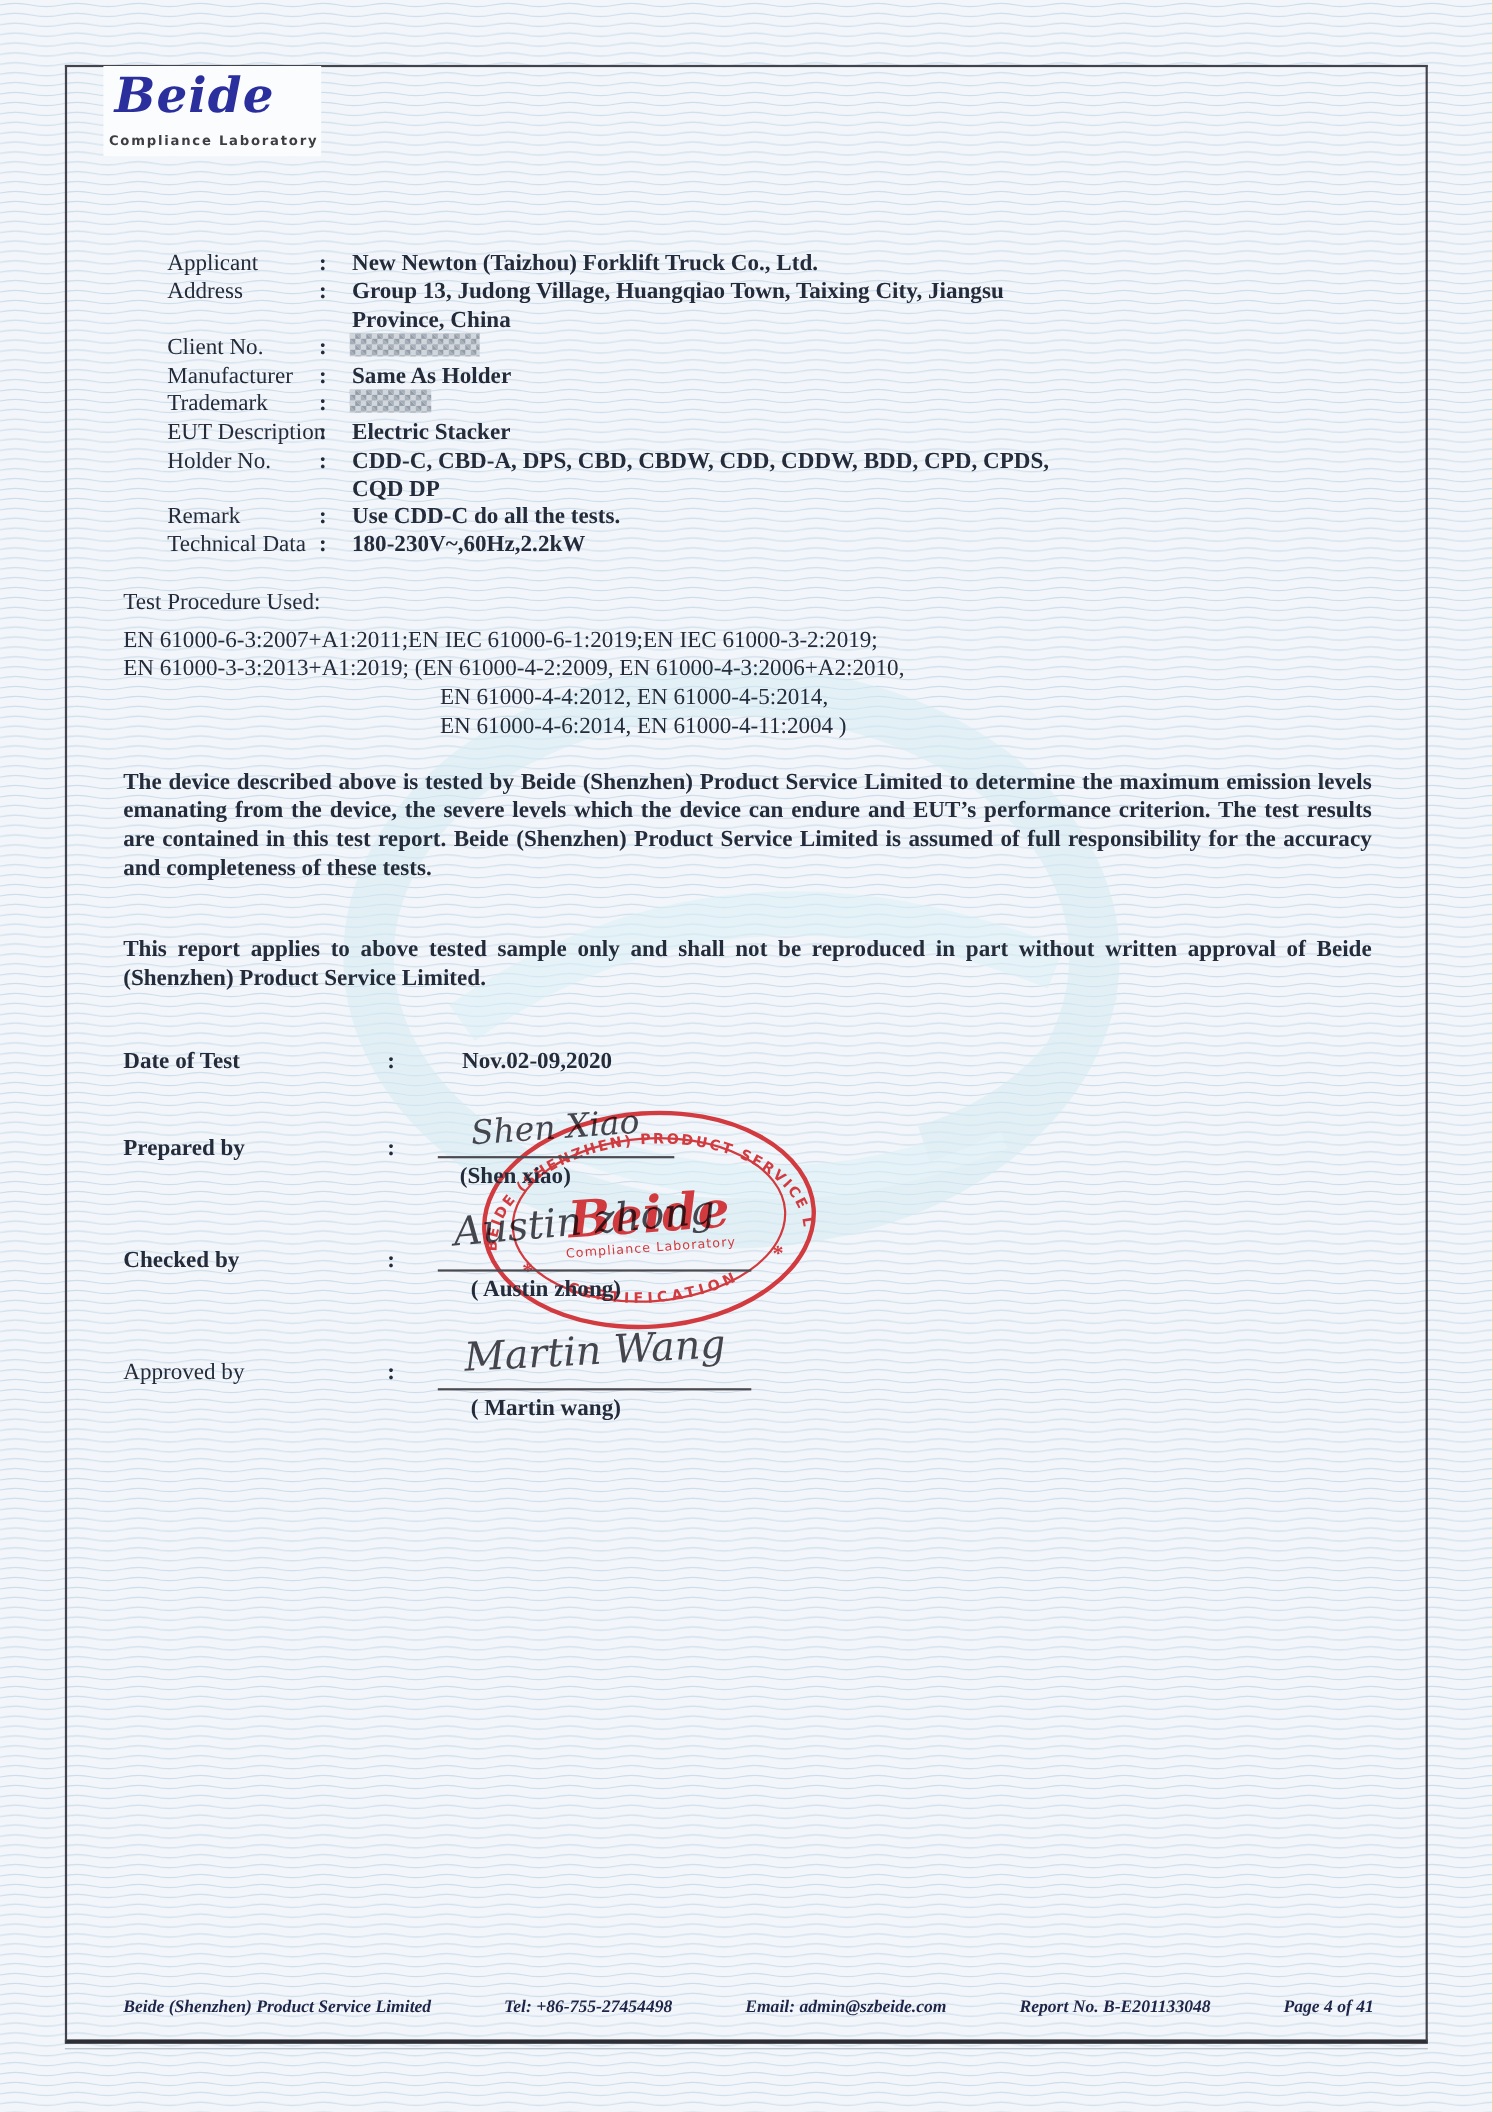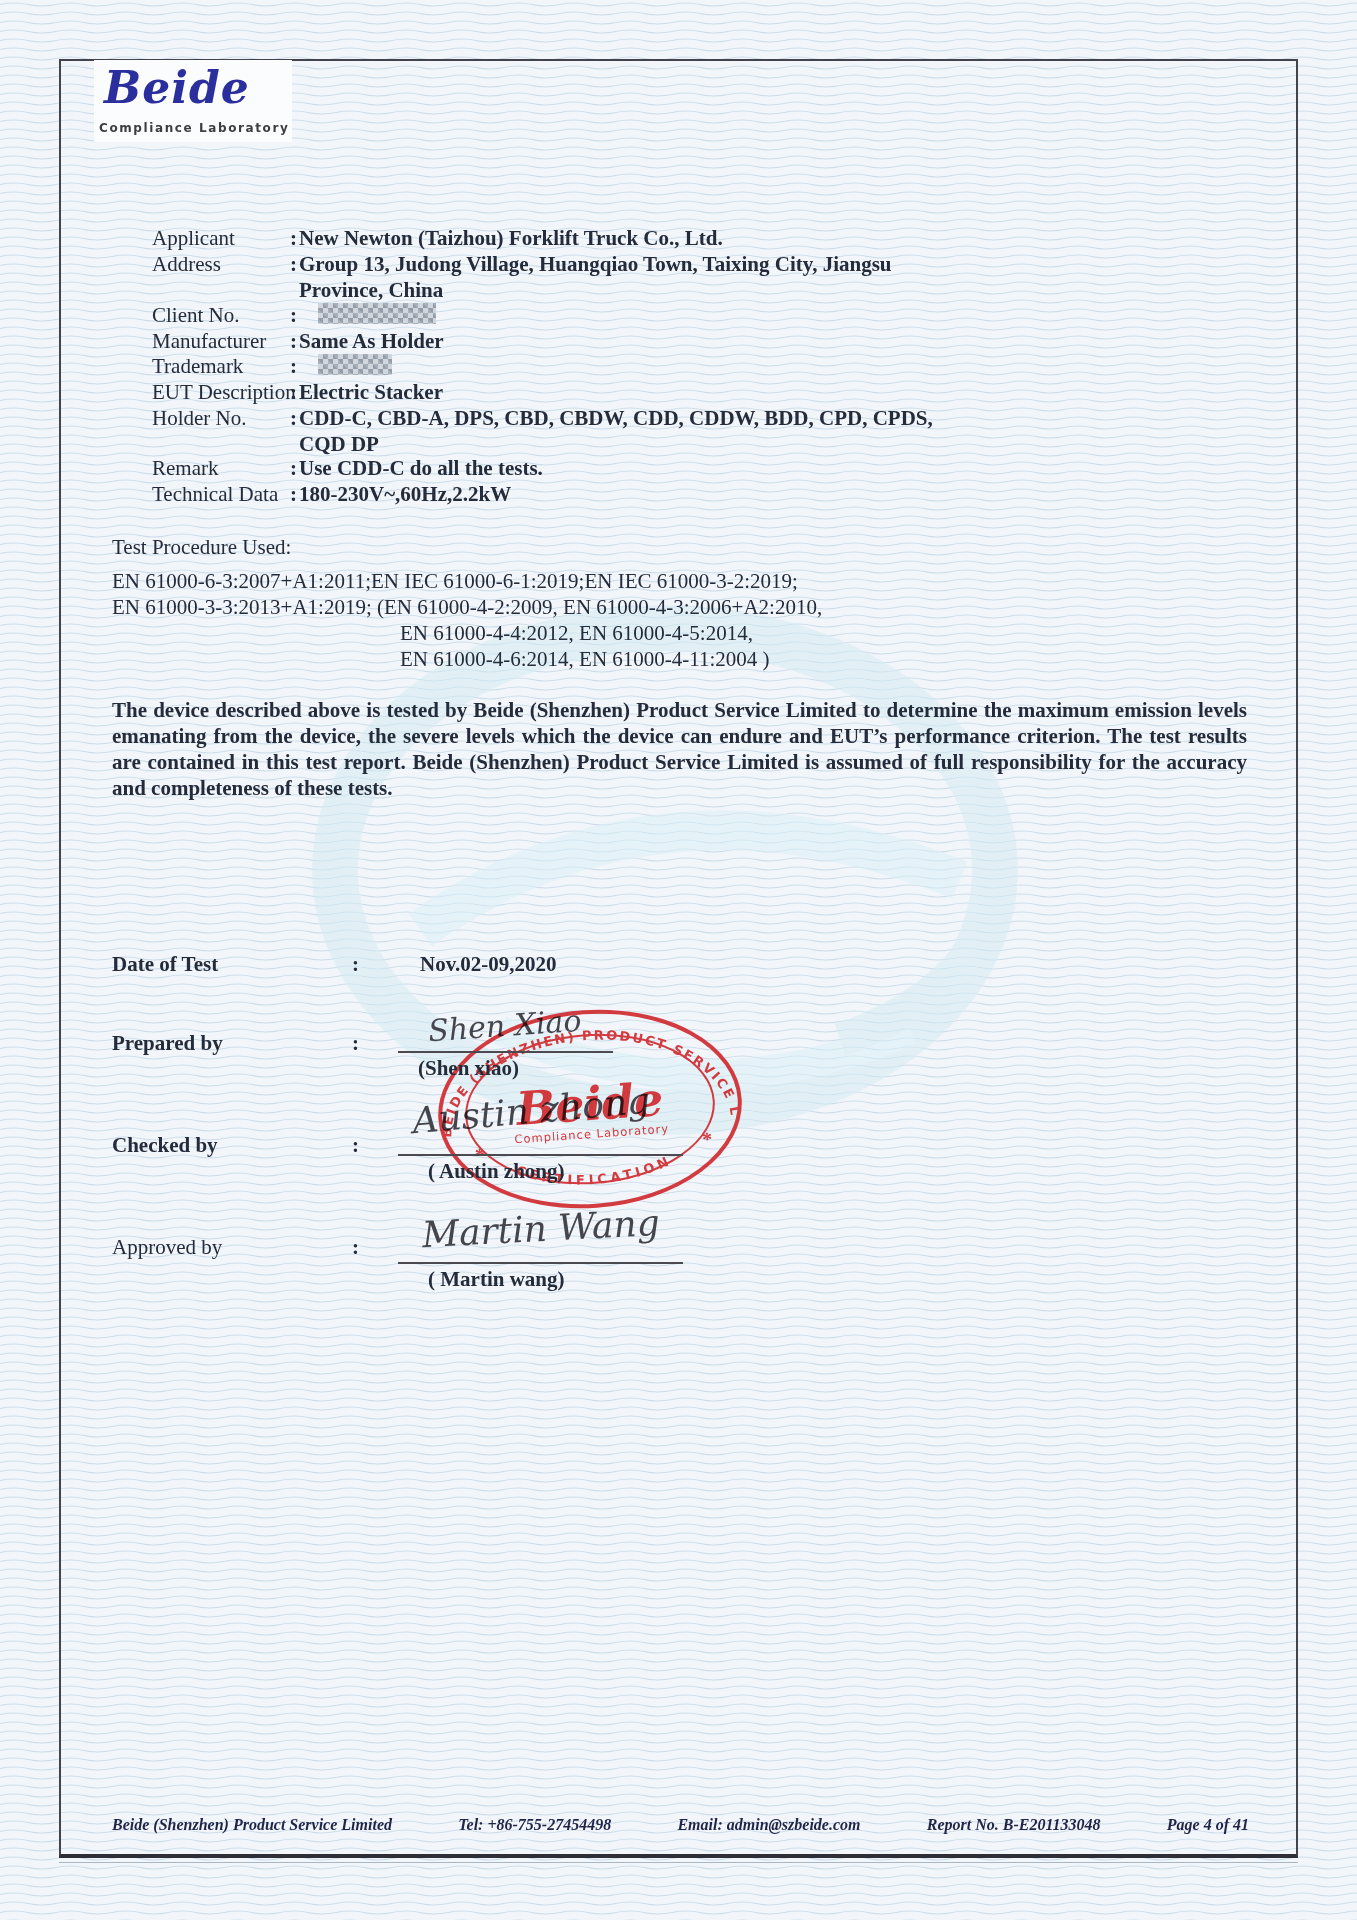--- a/index.html
+++ b/index.html
@@ -13,21 +13,21 @@
   .rule2{position:absolute;left:59px;top:1862px;width:1239px;height:1px;background:#aab6c2;z-index:1;}
   .content{position:absolute;left:0;top:0;width:100%;height:100%;z-index:2;font-size:21px;}
   .logo-box{position:absolute;left:94px;top:60px;width:198px;height:82px;background:#fbfcfd;}
   .logo-word{position:absolute;left:104px;top:62px;font-family:"DejaVu Serif",serif;
              font-style:italic;font-weight:bold;font-size:44px;color:#2b2f9e;letter-spacing:1px;}
   .logo-sub{position:absolute;left:99px;top:121px;font-family:"DejaVu Sans",sans-serif;
             font-weight:bold;font-size:12px;color:#3d3d42;letter-spacing:1.6px;}
   .title{position:absolute;left:287px;top:170px;font-size:30px;letter-spacing:1.5px;color:#1d2234;}
   .flabel{position:absolute;left:112px;margin-left:40px;}
   .fcolon{position:absolute;left:290px;font-weight:bold;}
-  .fvalue{position:absolute;left:299px;font-weight:bold;}
+  .fvalue{position:absolute;left:320px;font-weight:bold;}
   .mosaic{position:absolute;height:21px;
       background:
         linear-gradient(45deg,#9aa3ad 25%,transparent 25%,transparent 75%,#9aa3ad 75%),
         linear-gradient(45deg,#848e99 25%,#ccd2d8 25%,#ccd2d8 75%,#848e99 75%);
       background-size:10px 10px;background-position:0 0,5px 5px;opacity:.85;}
   .para{position:absolute;left:112px;width:1135px;text-align:justify;white-space:normal;
         line-height:26px;font-weight:bold;color:#242b3a;}
   .sig-script{position:absolute;font-family:"DejaVu Serif",serif;font-style:italic;
               color:#45454e;z-index:4;}
   .sig-line{position:absolute;height:0;border-top:2px solid #4a4a50;z-index:6;}
@@ -107,20 +107,21 @@
     <span class="fcolon abs" style="top:482px">:</span>
     <span class="fvalue abs" style="top:482px">180-230V~,60Hz,2.2kW</span>
 
     <span class="abs" style="left:112px;top:535px">Test Procedure Used:</span>
     <span class="abs" style="left:112px;top:569px">EN 61000-6-3:2007+A1:2011;EN IEC 61000-6-1:2019;EN IEC 61000-3-2:2019;</span>
     <span class="abs" style="left:112px;top:595px">EN 61000-3-3:2013+A1:2019; (EN 61000-4-2:2009, EN 61000-4-3:2006+A2:2010,</span>
     <span class="abs" style="left:400px;top:621px">EN 61000-4-4:2012, EN 61000-4-5:2014,</span>
     <span class="abs" style="left:400px;top:647px">EN 61000-4-6:2014, EN 61000-4-11:2004 )</span>
 
     <div class="para" style="top:697px">The device described above is tested by Beide (Shenzhen) Product Service Limited to determine the maximum emission levels emanating from the device, the severe levels which the device can endure and EUT’s performance criterion. The test results are contained in this test report. Beide (Shenzhen) Product Service Limited is assumed of full responsibility for the accuracy and completeness of these tests.</div>
+    <div class="para" style="top:849px">This report applies to above tested sample only and shall not be reproduced in part without written approval of Beide (Shenzhen) Product Service Limited.</div>
 
     <span class="abs" style="left:112px;top:952px;font-weight:bold">Date of Test</span>
     <span class="abs" style="left:352px;top:952px;font-weight:bold">:</span>
     <span class="abs" style="left:420px;top:952px;font-weight:bold">Nov.02-09,2020</span>
 
     <span class="abs" style="left:112px;top:1031px;font-weight:bold">Prepared by</span>
     <span class="abs" style="left:352px;top:1031px;font-weight:bold">:</span>
     <span class="sig-script" style="left:428px;top:1008px;font-size:30px;transform:rotate(-4deg)">Shen Xiao</span>
     <span class="sig-line" style="left:398px;top:1051px;width:215px"></span>
     <span class="sig-name abs" style="left:418px;top:1056px">(Shen xiao)</span>

